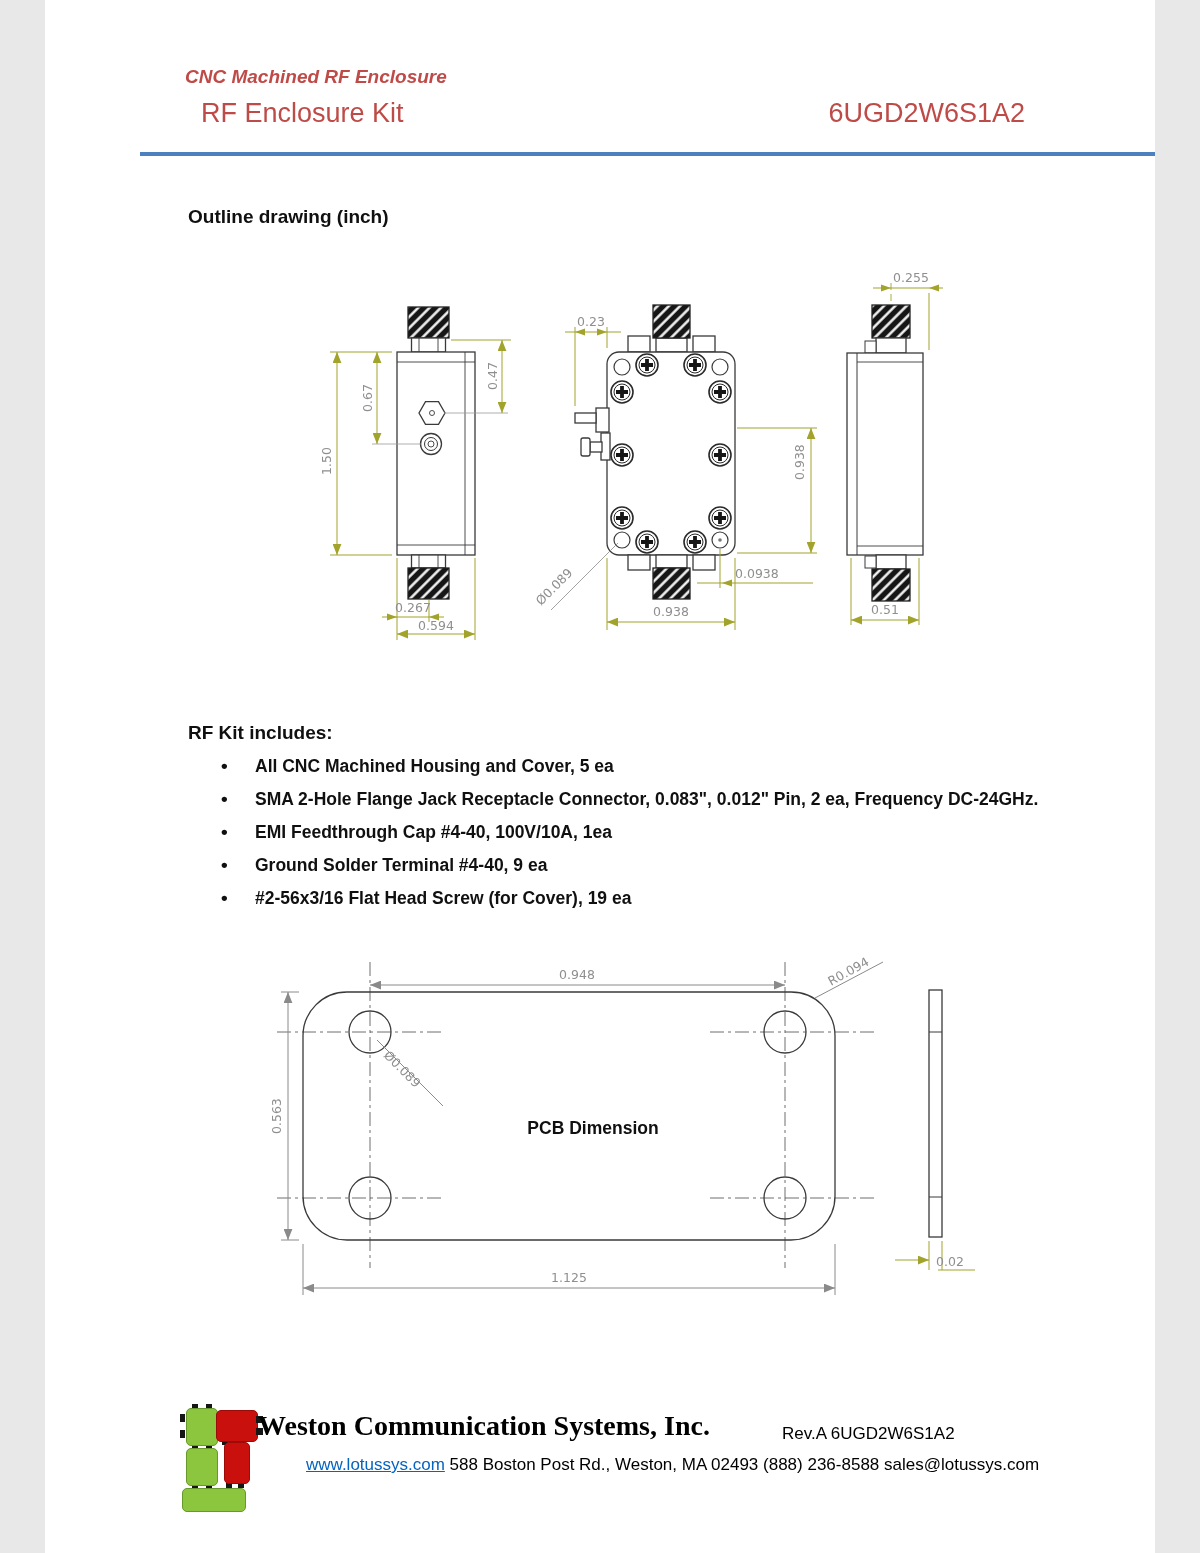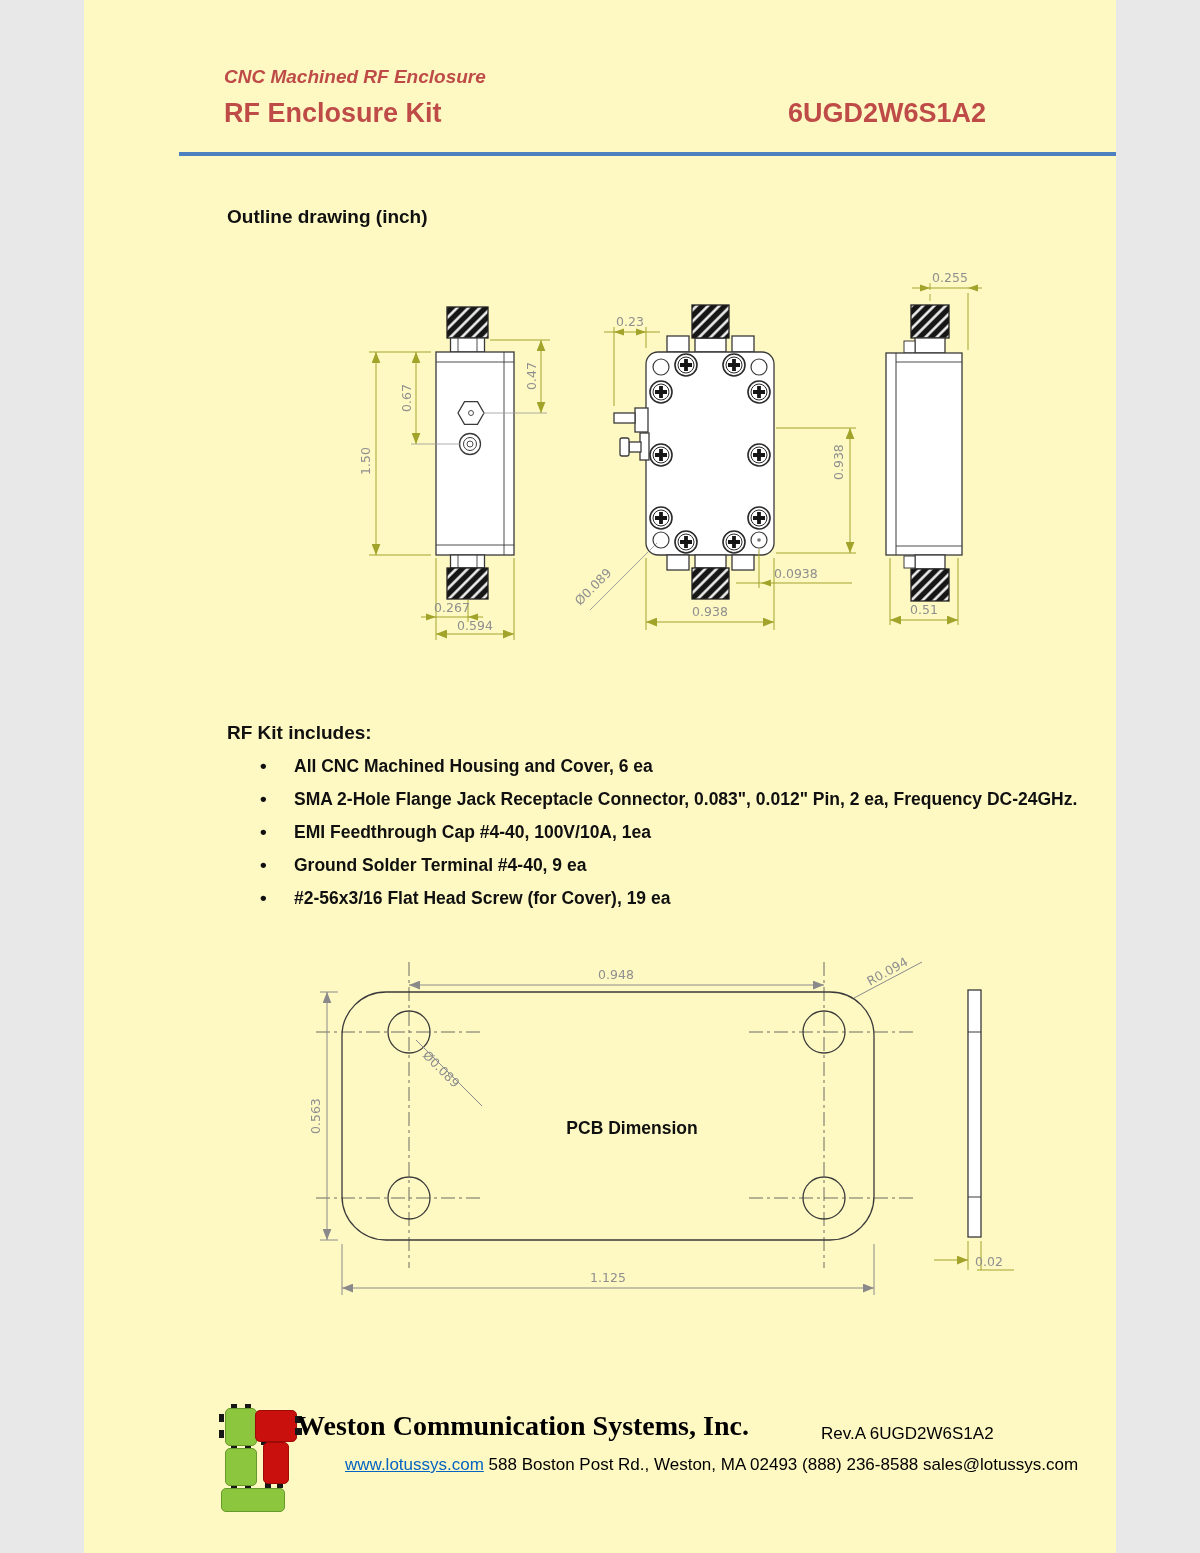--- a/index.html
+++ b/index.html
@@ -1,22 +1,22 @@
 <!DOCTYPE html>
 <html><head>
 <meta charset="utf-8">
 <style>
   html,body{margin:0;padding:0;background:#e8e8e8;}
-  .page{position:relative;width:1032px;height:1553px;background:#fef9c3;
+  .page{position:relative;width:1110px;height:1553px;background:#ffffff;
         font-family:"Liberation Sans",sans-serif;overflow:hidden;margin:0 auto;}
   
   .hdr-sub{position:absolute;left:140px;top:66px;font-size:19px;font-weight:bold;
            font-style:italic;color:#BE4B48;}
-  .hdr-title{position:absolute;left:140px;top:98px;font-size:27px;font-weight:bold;color:#BE4B48;}
-  .hdr-part{position:absolute;right:130px;top:98px;font-size:27px;font-weight:bold;color:#BE4B48;}
+  .hdr-title{position:absolute;left:156px;top:98px;font-size:27px;font-weight:normal;color:#BE4B48;}
+  .hdr-part{position:absolute;right:130px;top:98px;font-size:27px;font-weight:normal;color:#BE4B48;}
   .rule{position:absolute;left:95px;top:152px;width:1037px;height:4px;background:#4C80BF;}
   
   .sec-outline{position:absolute;left:143px;top:206px;font-size:19px;font-weight:bold;color:#101010;}
   .sec-kit{position:absolute;left:143px;top:722px;font-size:19px;font-weight:bold;color:#101010;}
   
   .kit-list{position:absolute;left:176px;top:756px;margin:0;padding:0;list-style:none;width:950px;}
   .kit-list li{position:relative;padding-left:34px;margin-bottom:12px;font-size:17.5px;
                font-weight:bold;color:#101010;line-height:21px;}
   .kit-list li::before{content:"\2022";position:absolute;left:0;top:-1px;font-size:19px;}
   
@@ -184,21 +184,21 @@
       <line x1="806" y1="558" x2="806" y2="625"></line>
       <line x1="874" y1="558" x2="874" y2="625"></line>
       <line x1="806" y1="620" x2="874" y2="620" marker-start="url(#mo)" marker-end="url(#mo)"></line>
     </g>
     <text class="dim-t" x="866" y="282" text-anchor="middle">0.255</text>
     <text class="dim-t" x="840" y="614" text-anchor="middle">0.51</text>
   </svg>
 
   <div class="sec-kit">RF Kit includes:</div>
   <ul class="kit-list">
-    <li>All CNC Machined Housing and Cover, 6 ea</li>
+    <li>All CNC Machined Housing and Cover, 5 ea</li>
     <li>SMA 2-Hole Flange Jack Receptacle Connector, 0.083", 0.012" Pin, 2 ea, Frequency DC-24GHz.</li>
     <li>EMI Feedthrough Cap #4-40, 100V/10A, 1ea</li>
     <li>Ground Solder Terminal #4-40, 9 ea</li>
     <li>#2-56x3/16 Flat Head Screw (for Cover), 19 ea</li>
   </ul>
 
   <svg id="pcb-svg" width="760" height="395" viewBox="200 950 760 395">
     <defs>
       <marker id="mg" viewBox="0 0 10 8" markerWidth="11" markerHeight="9" refX="10" refY="4" orient="auto-start-reverse" markerUnits="userSpaceOnUse">
         <path d="M0,0L10,4L0,8z" fill="#8a8a8a"></path>

